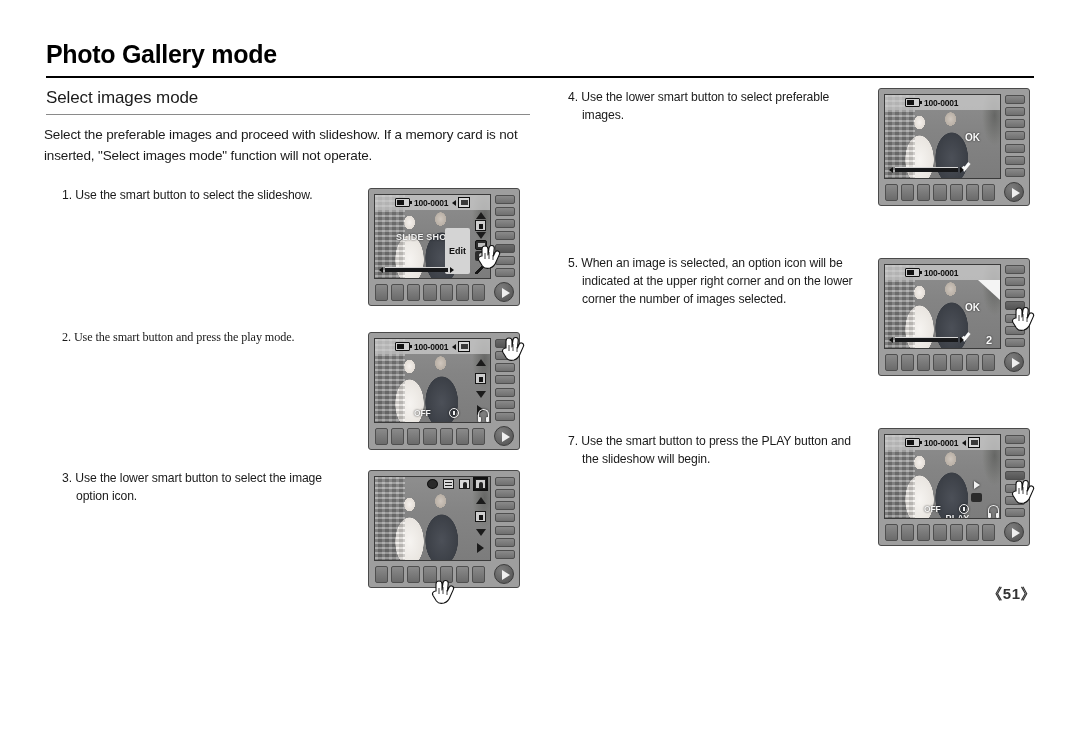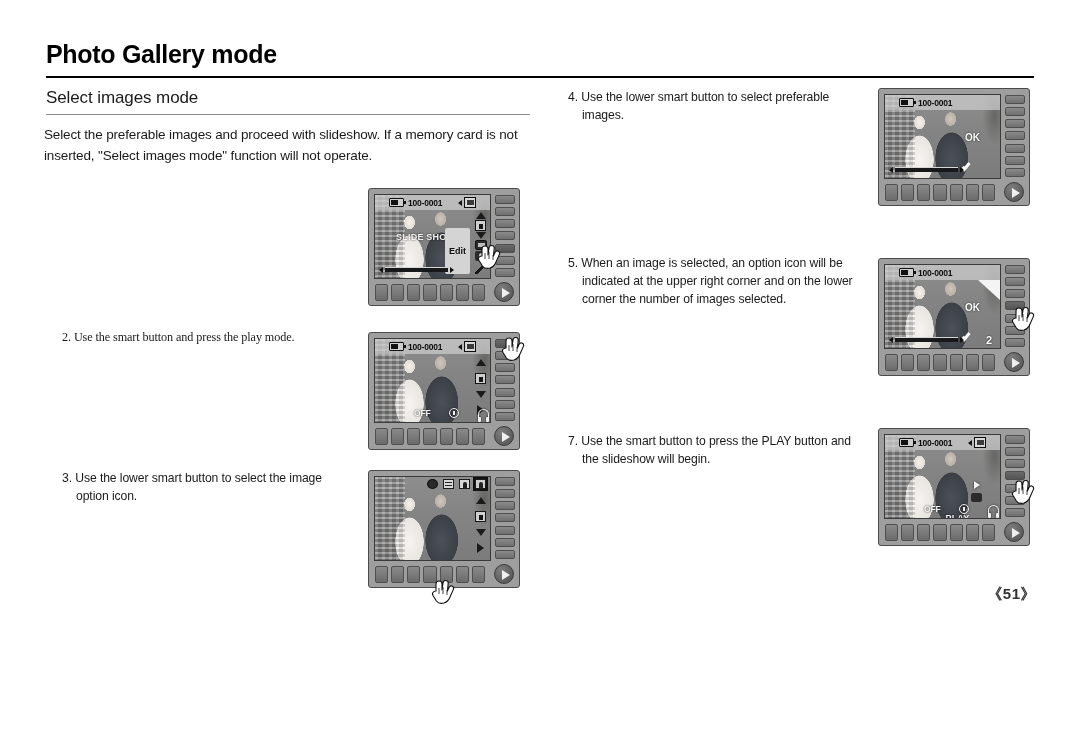--- a/index.html
+++ b/index.html
@@ -172,21 +172,21 @@
   }
 
   
   .lcd-topbar {
     position: absolute;
     left: 0; top: 0; right: 0;
     height: 15px;
     background: rgba(205,205,205,0.72);
     display: flex;
     align-items: center;
-    padding: 0 14px;
+    padding: 0 20px;
     box-sizing: border-box;
     gap: 4px;
   }
   .batt {
     width: 13px; height: 7px;
     border: 1px solid #111;
     border-radius: 1px;
     position: relative;
     background: #cfcfcf;
     flex: none;
@@ -610,20 +610,23 @@
 <div class="page">
 
   <div class="page-title">Photo Gallery mode</div>
   <div class="title-rule"></div>
 
   <div class="section-title">Select images mode</div>
   <div class="section-rule"></div>
 
   <div class="intro">Select the preferable images and proceed with slideshow. If a memory card is not inserted, "Select images mode" function will not operate.</div>
 
+  <div class="step step-1">
+    <span class="step-body">1. Use the smart button to select the slideshow.</span>
+  </div>
   <div class="step step-2">
     <span class="step-body">2. Use the smart button and press the play mode.</span>
   </div>
   <div class="step step-3">
     <span class="step-body">3. Use the lower smart button to select the image option icon.</span>
   </div>
 
   <div class="step step-4">
     <span class="step-body">4. Use the lower smart button to select preferable images.</span>
   </div>

